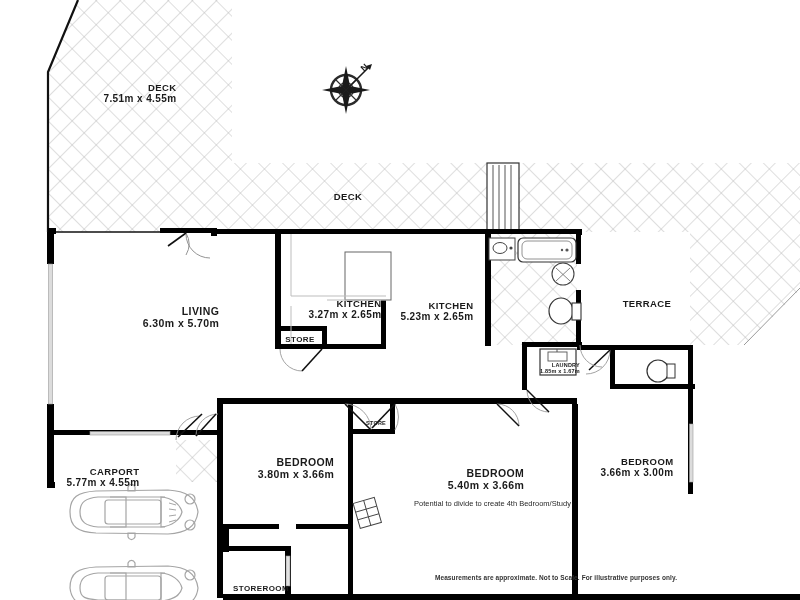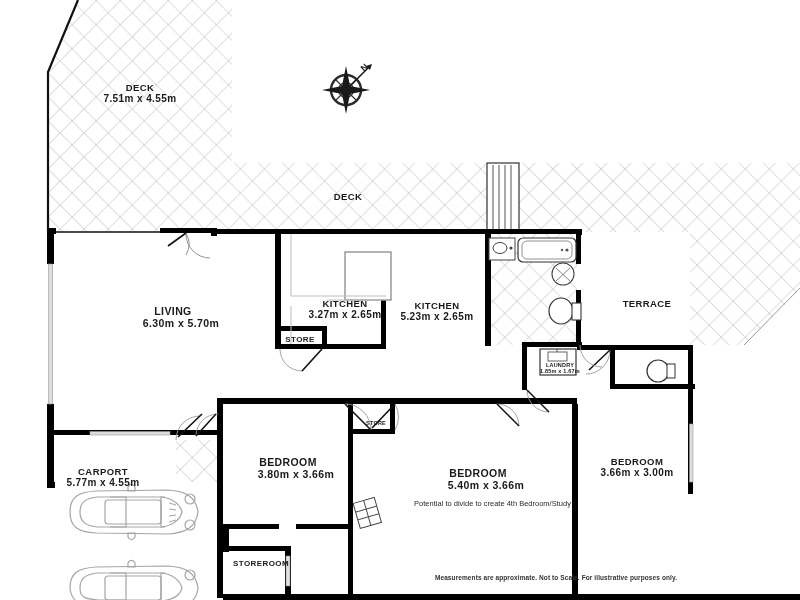--- a/index.html
+++ b/index.html
@@ -30,21 +30,21 @@
     position: absolute;
     text-align: center;
     color: #1a1a1a;
     font-family: "Liberation Sans", sans-serif;
     font-weight: bold;
     letter-spacing: 0.4px;
     white-space: nowrap;
     line-height: 1.18;
     transform: translateX(-50%);
   }
-  .lbl .nm { display: block; }
+  .lbl .nm { display: block; text-align: right; }
   .lbl .dm { display: block; }
   .room-lg { font-size: 10.5px; }
   .room-lg .dm { font-size: 10.5px; padding-left: 16px; }
   .room-md { font-size: 9.5px; }
   .room-md .dm { font-size: 10px; }
   .room-sm { font-size: 8px; }
   .room-xs { font-size: 5.5px; font-weight: bold; letter-spacing: 0.2px; }
   .room-xs .dm { font-size: 5.5px; }
   .note {
     position: absolute;
@@ -378,21 +378,21 @@
 
   <div class="lbl room-xs" style="left:376px; top:420px;">
     <span class="nm">STORE</span>
   </div>
 
   <div class="lbl room-md" style="left:103px; top:466px;">
     <span class="nm">CARPORT</span>
     <span class="dm">5.77m x 4.55m</span>
   </div>
 
-  <div class="lbl room-sm" style="left:261px; top:559px;">
+  <div class="lbl room-sm" style="left:261px; top:584px;">
     <span class="nm">STOREROOM</span>
   </div>
 
   <div class="note note-divide" style="left:478px; top:499px;padding-left:29px;">Potential to divide to create 4th Bedroom/Study</div>
 
   <div class="footer" style="top:573px; left:556px;">
     <div class="footer-disc">Measurements are approximate. Not to Scale. For illustrative purposes only.</div>
   </div>
 
 </div>

